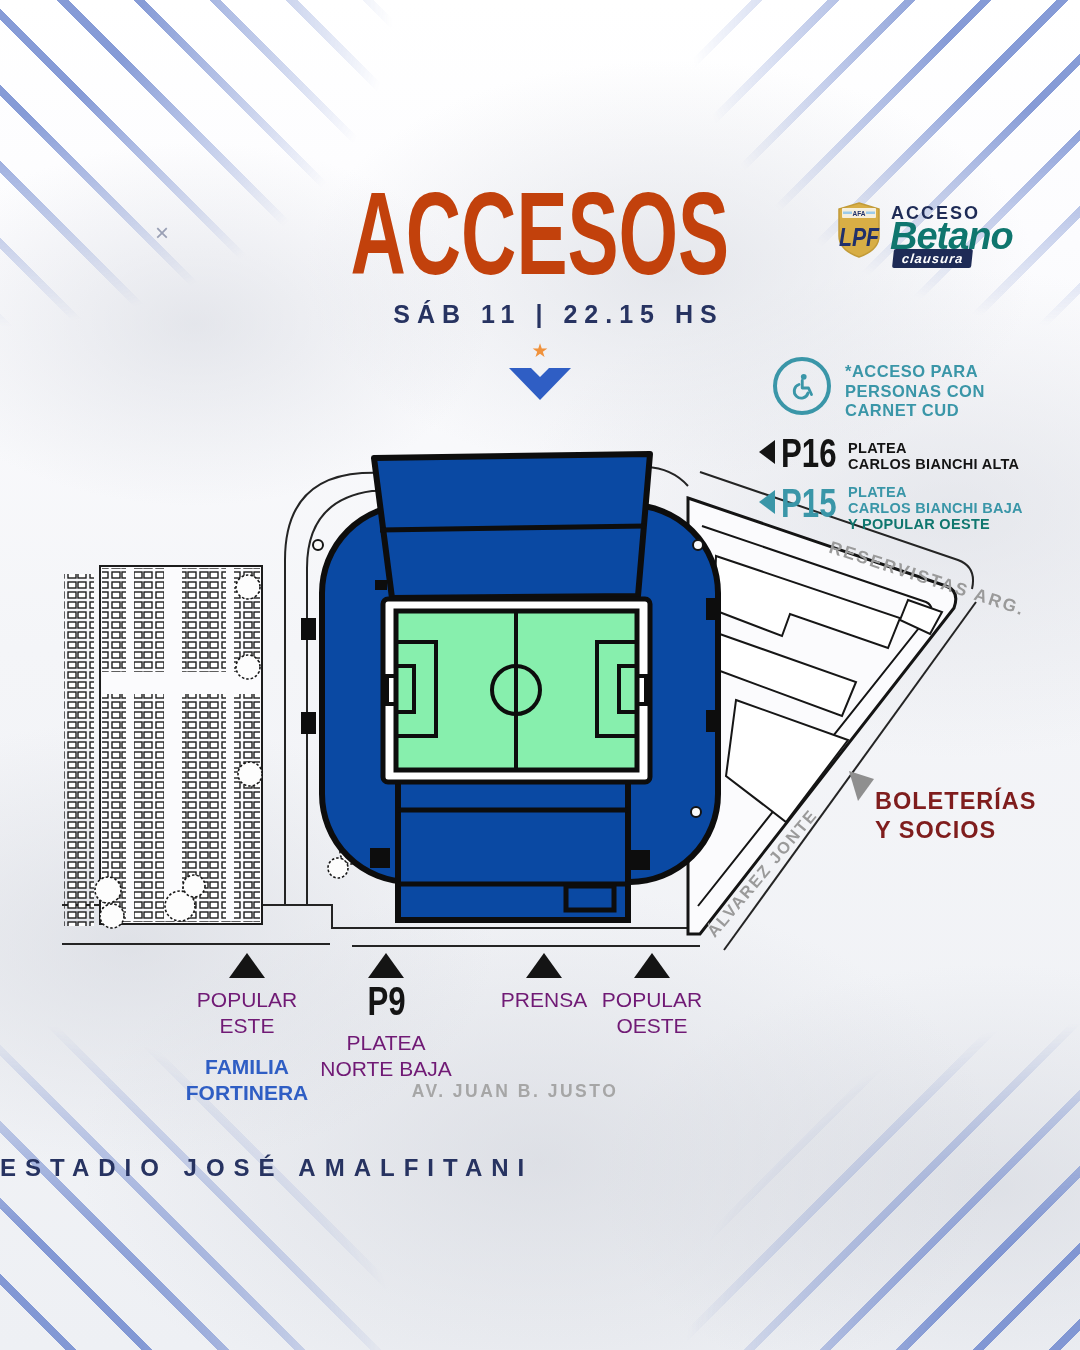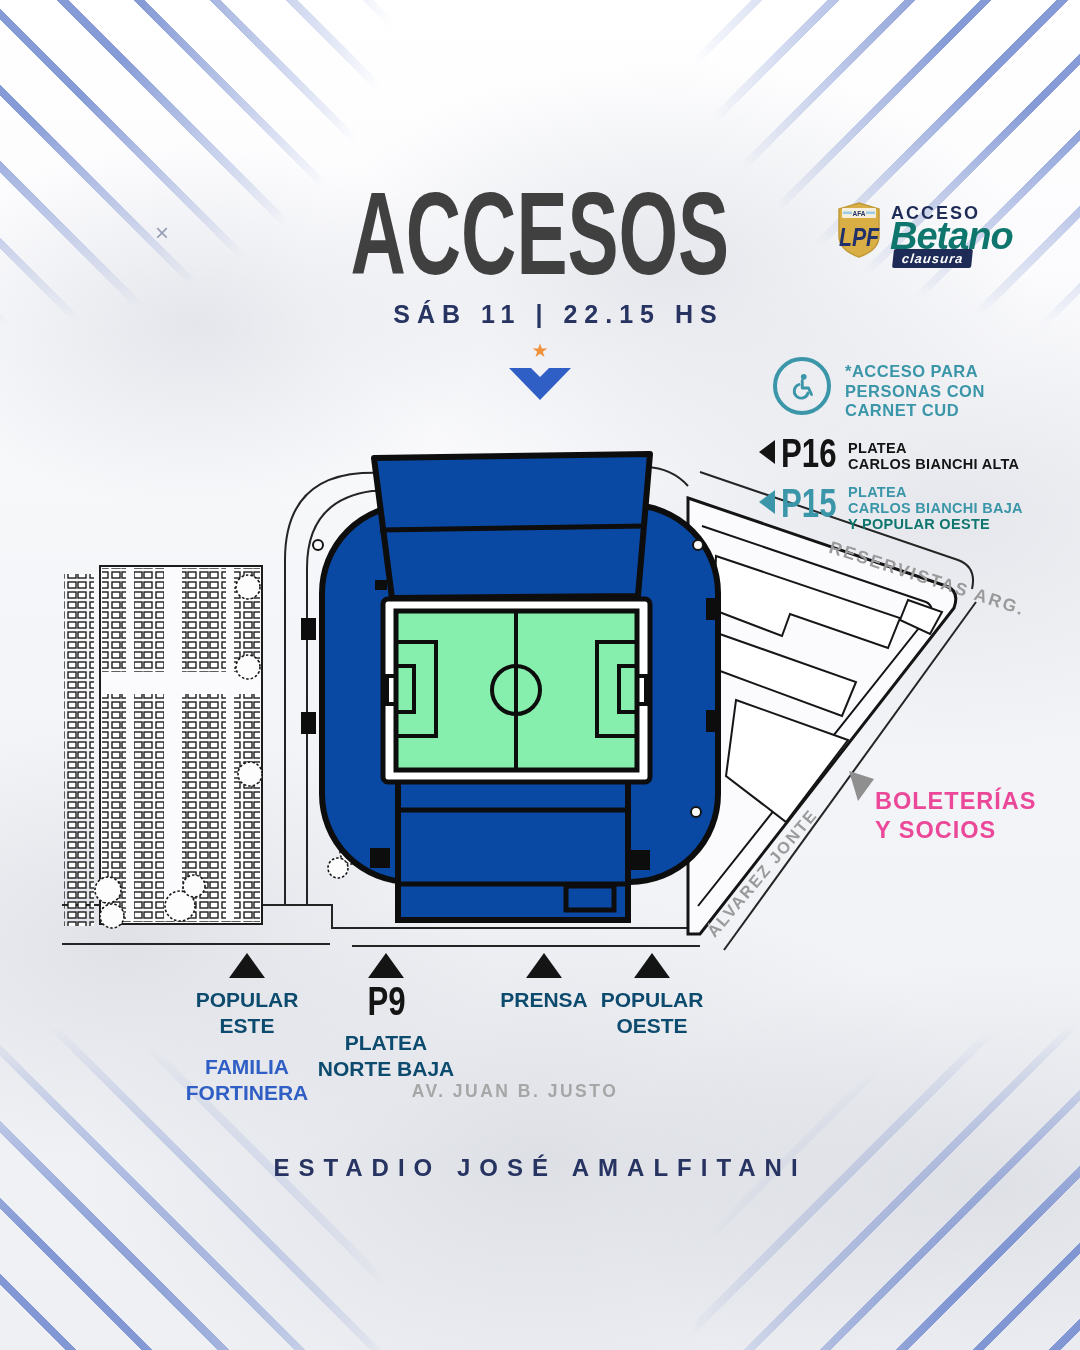--- a/index.html
+++ b/index.html
@@ -33,21 +33,21 @@
     -webkit-mask-image:radial-gradient(135% 135% at 0% 100%, #000 22%, transparent 62%);
             mask-image:radial-gradient(135% 135% at 0% 100%, #000 22%, transparent 62%);}
   .stripe.br{right:0;bottom:0;
     background:repeating-linear-gradient(135deg, rgba(100,127,203,0) 0 46px, rgba(100,127,203,.78) 46px 54px);
     -webkit-mask-image:radial-gradient(135% 135% at 100% 100%, #000 22%, transparent 62%);
             mask-image:radial-gradient(135% 135% at 100% 100%, #000 22%, transparent 62%);}
   svg.map{position:absolute;left:0;top:0;z-index:2;}
   .content{position:absolute;inset:0;z-index:3;}
   .abs{position:absolute;}
   .title{
-    left:0;right:0;top:176px;text-align:center;color:#404040;
+    left:0;right:0;top:176px;text-align:center;color:#c2410c;
     font-size:116px;font-weight:900;line-height:1;white-space:nowrap;
   }
   .title>span{display:inline-block;transform:scaleX(.66);}
   .datetime{
     left:0;right:0;top:300px;text-align:center;color:#273361;
     font-size:25px;font-weight:700;letter-spacing:7px;white-space:nowrap;padding-left:37px;
   }
   .star{left:0;right:0;top:341px;text-align:center;color:#f0923c;font-size:19px;line-height:1;}
   .chev{left:508px;top:368px;}
   .logos{left:78px;top:186px;width:180px;height:80px;}
@@ -67,31 +67,31 @@
   .p16-id{left:781px;top:433px;color:#141414;}
   .p15-id{left:781px;top:483px;color:#3a96a8;}
   .leg-lines{font-size:14.5px;line-height:16px;font-weight:800;letter-spacing:.3px;}
   .p16-lines{left:848px;top:440px;color:#141414;}
   .p15-lines{left:848px;top:484px;}
   .p15-lines .teal{color:#3a96a8;}
   .p15-lines .blk{color:#0f766e;}
   .street{color:#9a9a9a;font-weight:700;white-space:nowrap;}
   .reservistas{left:833px;top:537px;font-size:17.5px;letter-spacing:2.2px;transform:rotate(18deg);transform-origin:left top;}
   .alvarez{left:682px;top:864px;width:160px;text-align:center;font-size:16.5px;letter-spacing:2px;transform:rotate(-50deg);}
-  .boleterias{left:875px;top:787px;color:#ec4899;font-size:23.5px;line-height:29px;font-weight:700;letter-spacing:1px;}
+  .boleterias{left:875px;top:787px;color:#7f1d1d;font-size:23.5px;line-height:29px;font-weight:700;letter-spacing:1px;}
   .gate-block{width:176px;text-align:center;}
   .tri-up{width:0;height:0;border-left:18px solid transparent;border-right:18px solid transparent;
     border-bottom:25px solid #141414;margin:0 auto;}
   .gate-id{margin-top:3px;color:#141414;font-size:40px;font-weight:900;line-height:1;}
   .gate-id>span{display:inline-block;transform:scaleX(.78);}
-  .gate-label{margin-top:9px;color:#0c4a6e;font-size:21px;line-height:26px;font-weight:700;}
+  .gate-label{margin-top:9px;color:#701a75;font-size:21px;line-height:26px;font-weight:400;}
   .gate-extra{margin-top:15px;color:#2f5ec4;font-size:21px;line-height:26px;font-weight:800;}
   .avjusto{left:395px;top:1081px;width:240px;text-align:center;color:#a6a6a6;
     font-size:17.5px;font-weight:700;letter-spacing:2.5px;white-space:nowrap;}
-  .footer{left:0;right:0;top:1154px;text-align:center;color:#273361;
+  .footer{left:0;right:0;top:1154px;color:#273361;
     font-size:24px;font-weight:700;letter-spacing:9px;white-space:nowrap;}
 </style>
 </head>
 <body>
 
 <div class="bg"></div>
 <div class="stripe tl"></div>
 <div class="stripe tr"></div>
 <div class="stripe bl"></div>
 <div class="stripe br"></div>

